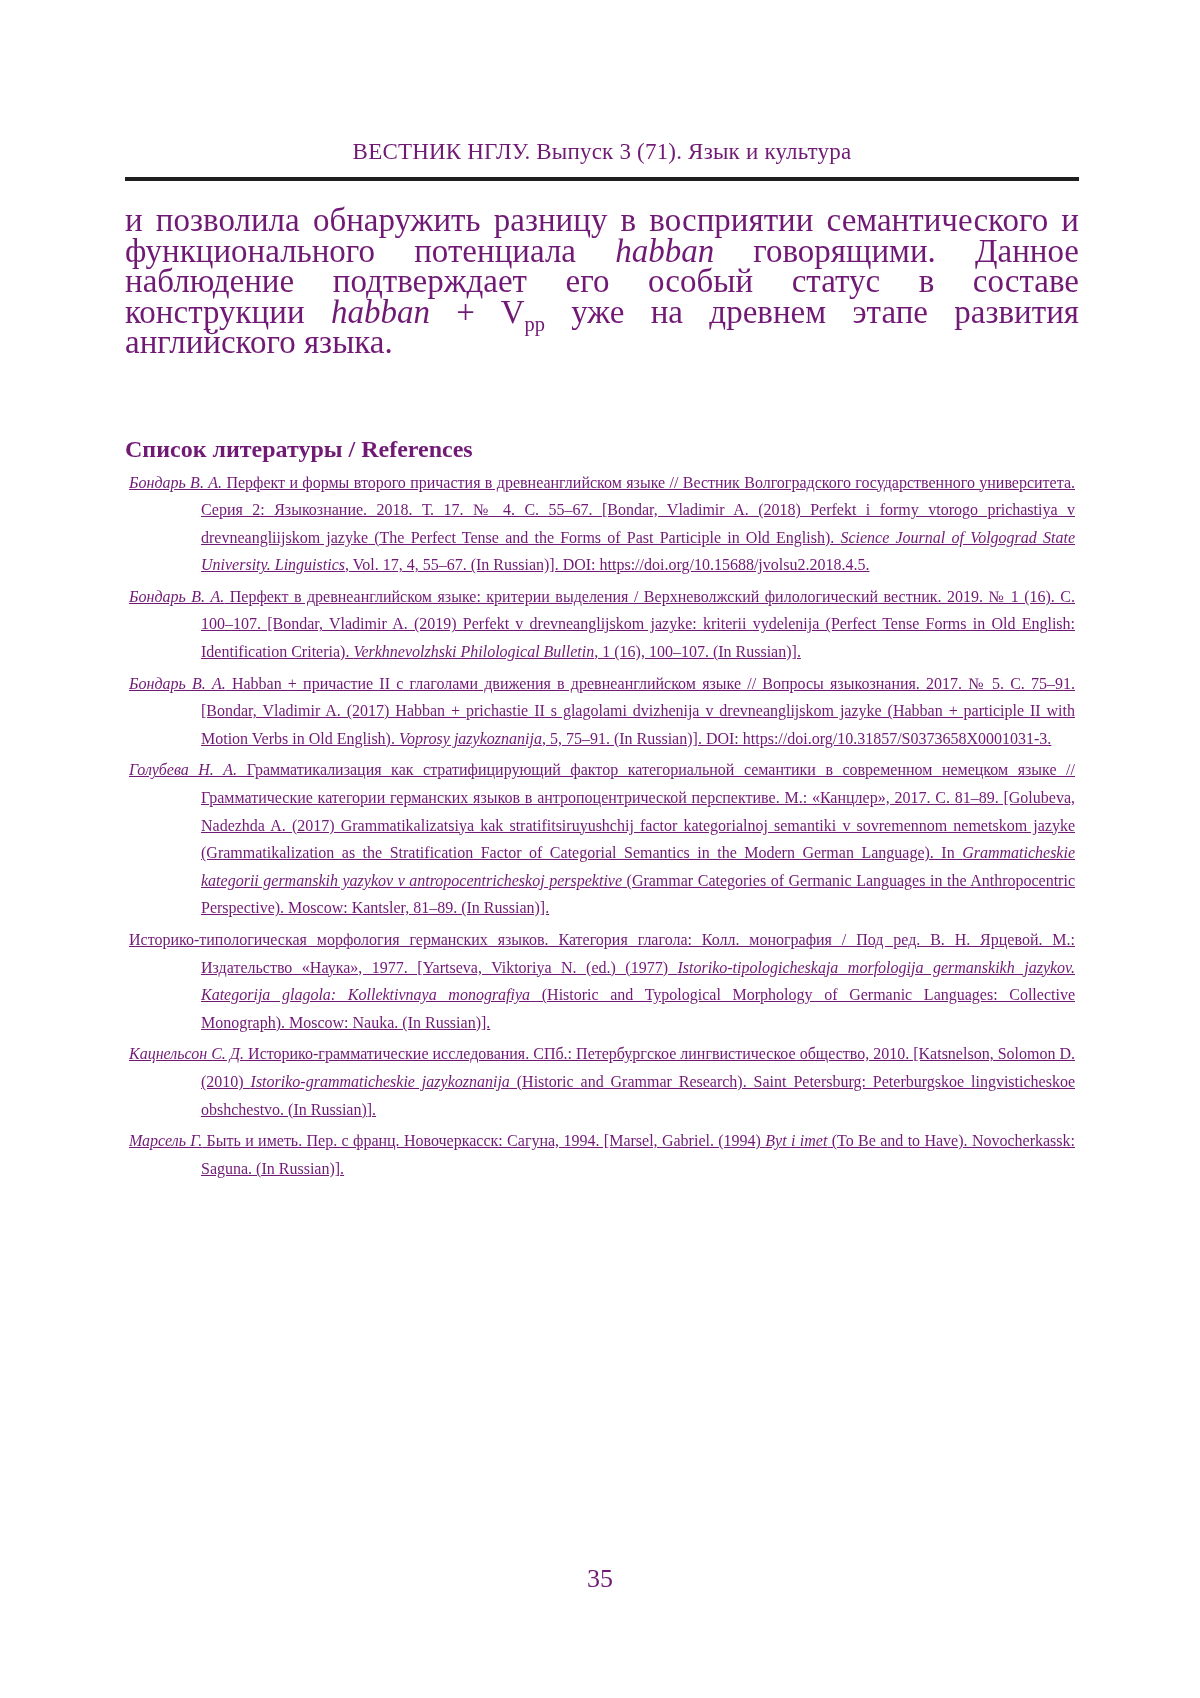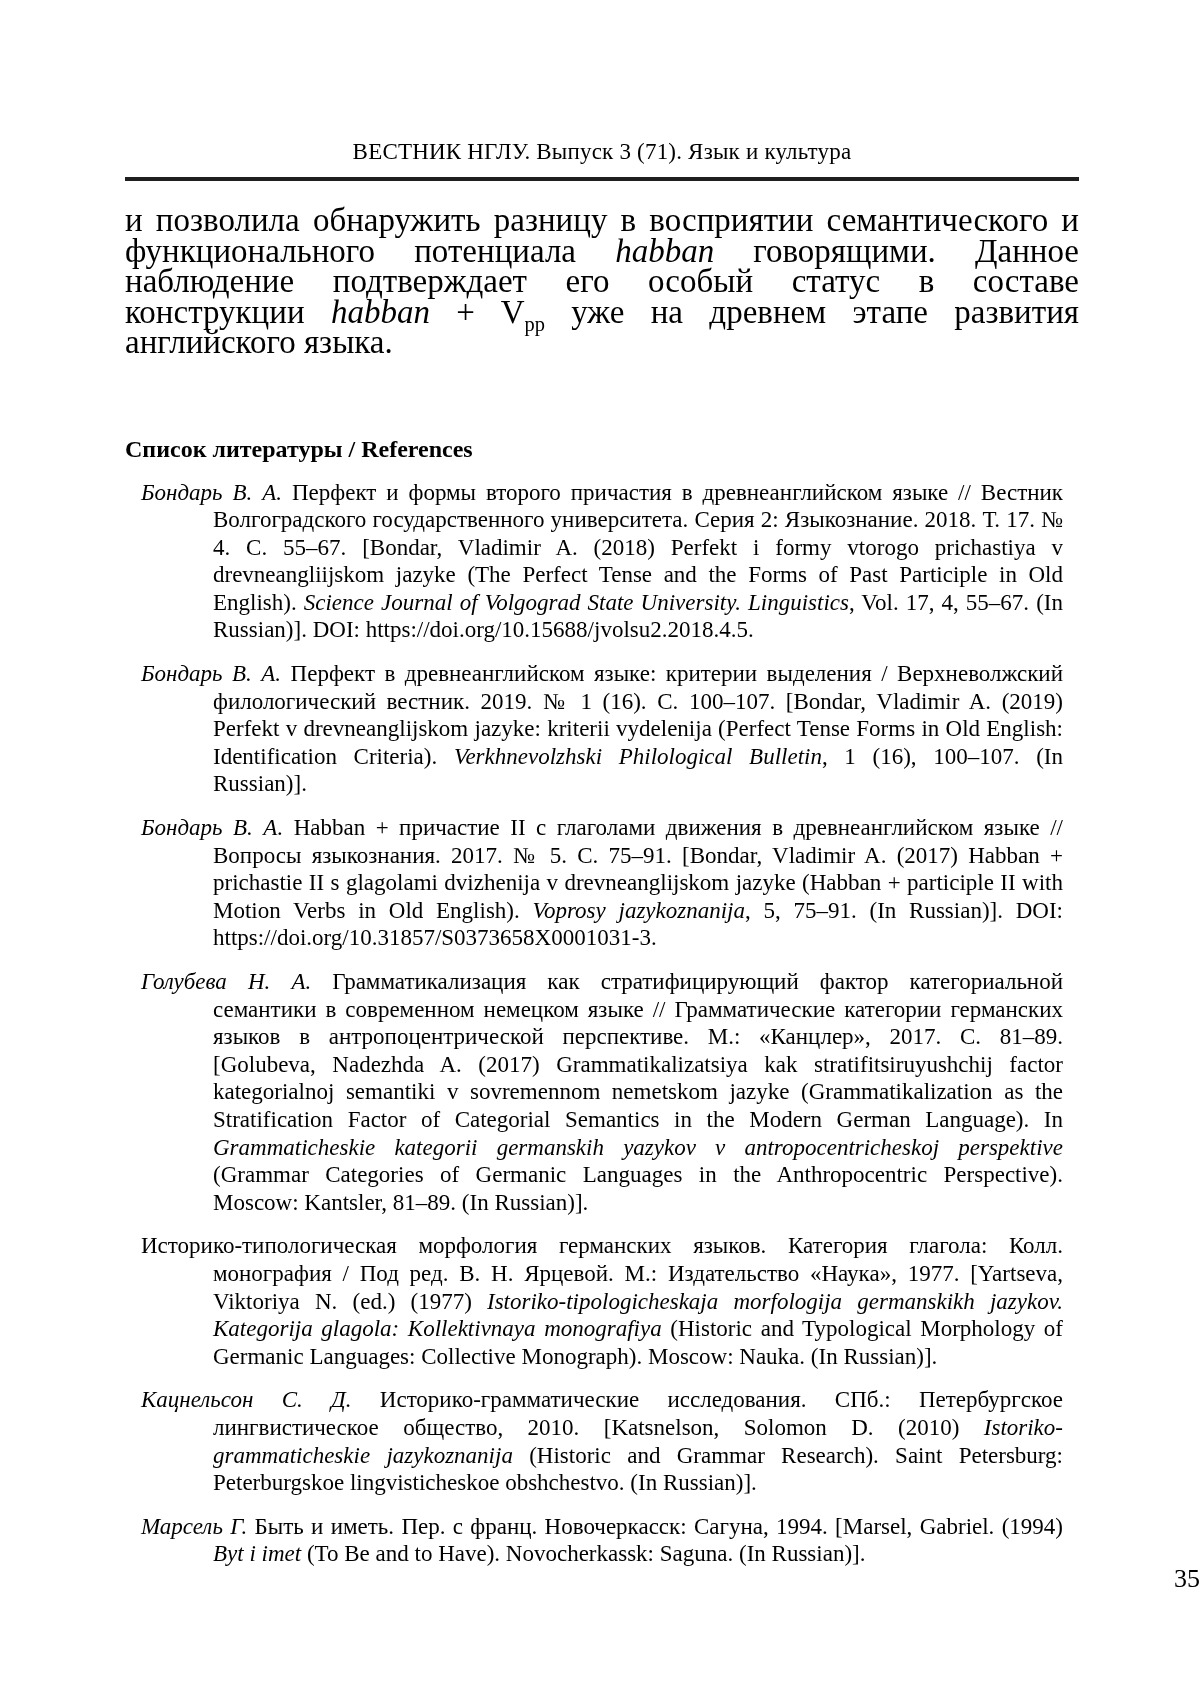--- a/index.html
+++ b/index.html
@@ -6,21 +6,21 @@
     margin: 0;
     padding: 0;
     background: #ffffff;
   }
   .page {
     position: relative;
     width: 1200px;
     height: 1698px;
     margin: 0 auto;
     background: #ffffff;
-    color: #000000;
+    color: #701a75;
     font-family: "Liberation Serif", "DejaVu Serif", serif;
     overflow: hidden;
   }
   .content {
     margin: 0 121px 0 125px;
   }
   .journal-header {
     padding-top: 139px;
     text-align: center;
     font-size: 23px;
@@ -42,39 +42,40 @@
     margin: 78px 0 0 0;
     text-align: left;
     font-size: 24px;
     line-height: 27px;
     font-weight: bold;
   }
   .refs {
     margin-top: 6px;
   }
   .ref {
-    margin: 16px;
-    font-size: 23px;
+    margin: 4px;
+    font-size: 16px;
     line-height: 27.6px;
     text-align: justify;
     padding-left: 72px;
     text-indent: -72px;
+    text-decoration: underline;
   }
   .it { font-style: italic; }
   .sub {
     vertical-align: sub;
     font-size: 0.62em;
     line-height: 0;
   }
   .page-number {
     position: absolute;
     left: 0;
     right: 0;
     bottom: 105px;
-    text-align: right;
+    text-align: center;
     font-size: 26px;
     line-height: 28px;
   }
 </style>
 </head>
 <body>
 
 <div class="page">
   <div class="content">
     <div class="journal-header">ВЕСТНИК НГЛУ. Выпуск 3 (71). Язык и культура</div>

